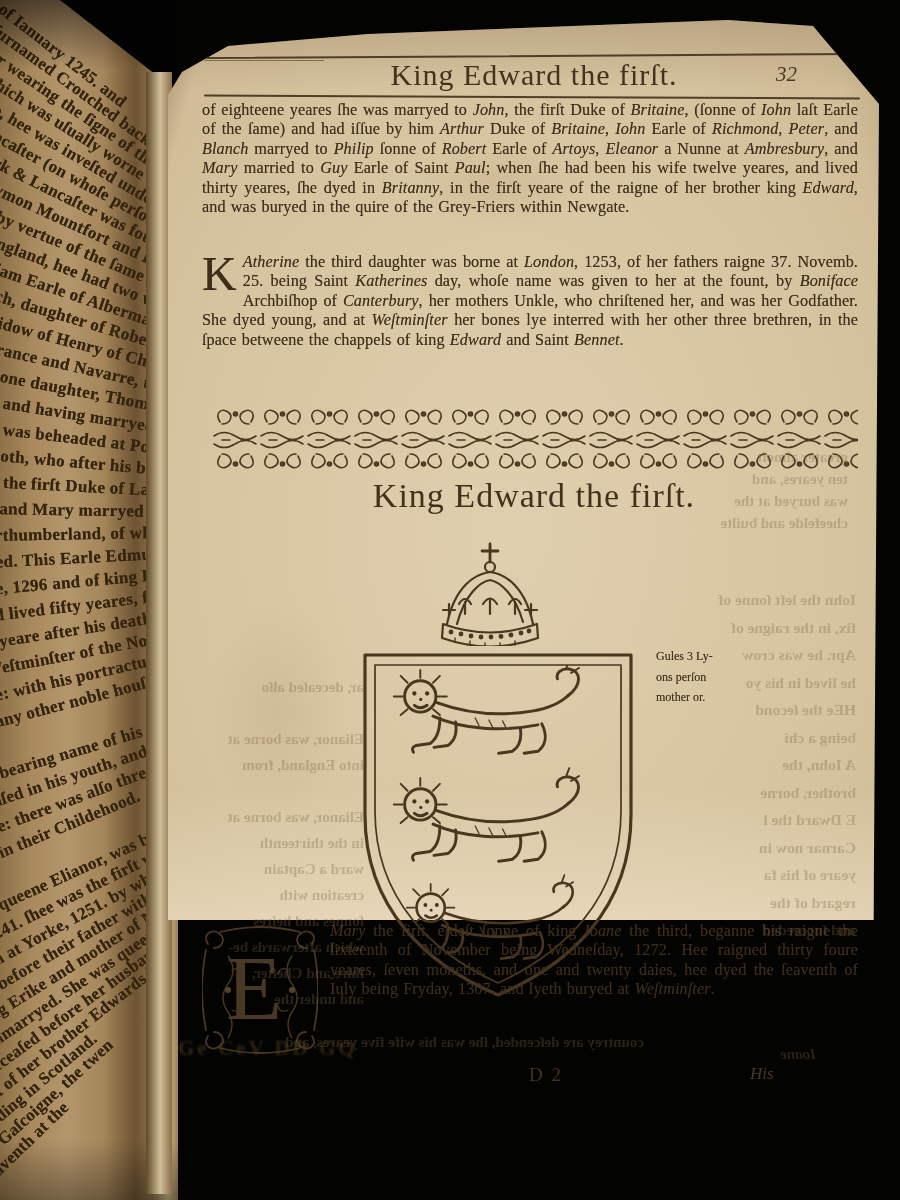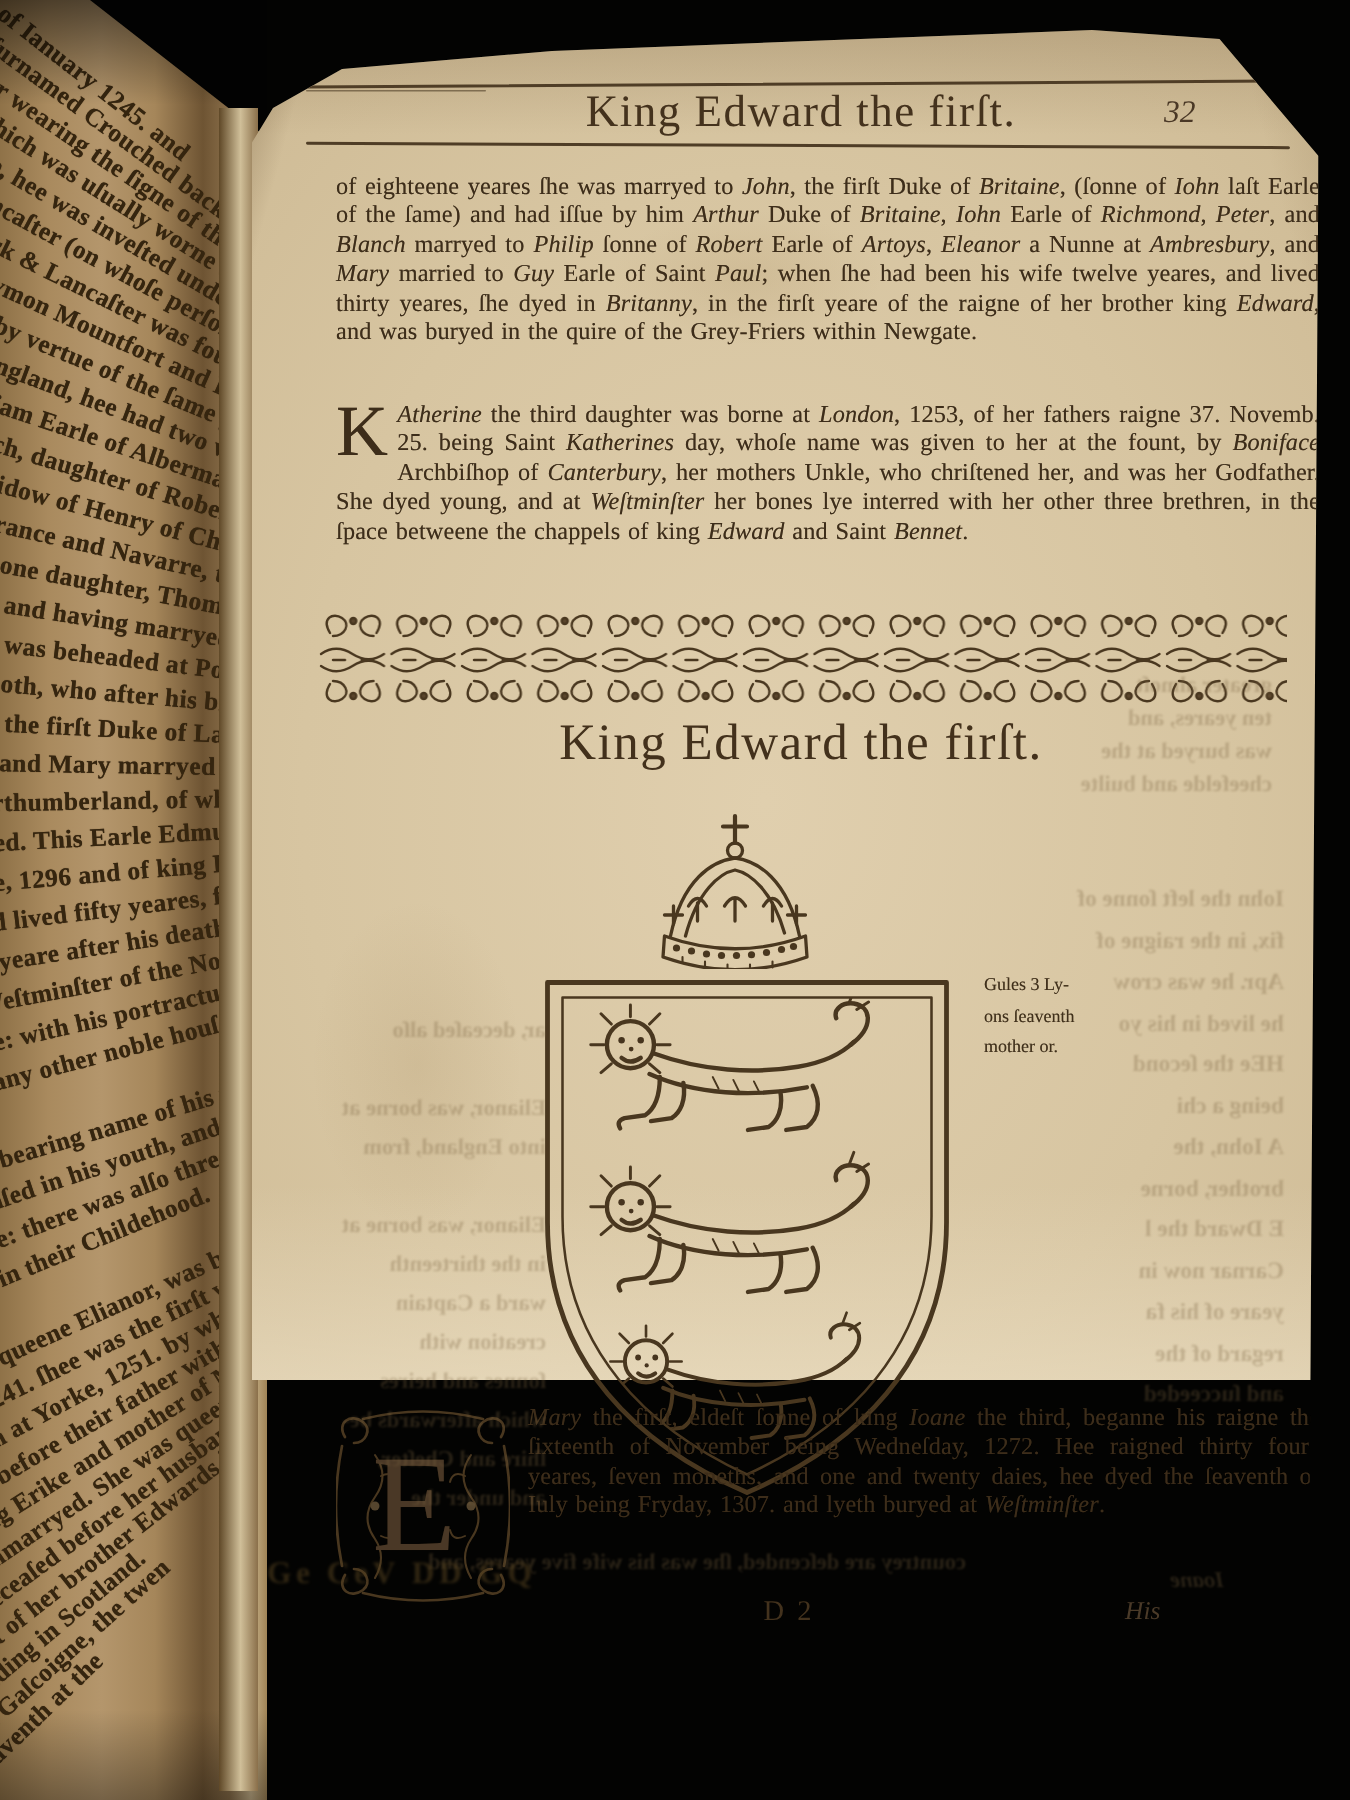--- a/index.html
+++ b/index.html
@@ -34,37 +34,37 @@
       linear-gradient(0deg,rgba(240,228,202,.55) 0,rgba(240,228,202,0) 130px),
       radial-gradient(560px 760px at 48% 58%,#e0cfae 0%,#d7c5a1 55%,#ccb892 100%);}
   .stain{position:absolute;border-radius:50%;pointer-events:none;}
 
   .rule{position:absolute;height:2px;background:#4f3d26;border-radius:2px;}
 
   .running-header{position:absolute;left:38px;width:656px;top:58px;text-align:center;
     font-size:30px;color:#44321d;letter-spacing:1px;}
   .pagenum{position:absolute;left:608px;top:62px;font-size:21px;color:#4a3826;font-style:italic;}
 
-  .body-par{position:absolute;left:56px;width:656px;font-size:16.2px;line-height:19.4px;
+  .body-par{position:absolute;left:34px;width:656px;font-size:16.2px;line-height:19.4px;
     color:#3d2d1a;text-align:justify;letter-spacing:.1px;word-spacing:1px;
-    text-shadow:0 0 .4px rgba(60,45,25,.55);margin-top:14px;}
+    text-shadow:0 0 .4px rgba(60,45,25,.55);}
   .body-par i{font-style:italic;}
   .dropcap-k{float:left;font-size:48px;line-height:39px;padding:1px 6px 0 0;color:#3d2d1a;}
 
   .section-title{position:absolute;left:38px;width:656px;top:477px;text-align:center;
     font-size:34px;color:#43311c;letter-spacing:1px;}
 
   .arms-caption{position:absolute;left:488px;top:646px;font-size:12px;line-height:20.5px;
     color:#40301b;text-shadow:0 0 .4px rgba(60,45,25,.5);}
 
   .initial-block{float:left;width:116px;height:128px;margin:4px 12px 0 0;position:relative;}
   .initial-block .big-e{position:absolute;left:24px;top:8px;font-size:92px;line-height:108px;
     color:#4a3826;text-shadow:0 0 .6px rgba(60,45,25,.7);}
 
-  .signature{position:absolute;left:30px;width:656px;top:1064px;text-align:center;
+  .signature{position:absolute;left:50px;width:656px;top:1064px;text-align:center;
     font-size:19px;color:#43321d;letter-spacing:2px;}
   .catchword{position:absolute;left:582px;top:1064px;font-style:italic;font-size:17px;
     color:#4a3a28;filter:blur(.3px);}
 
   
   .st{position:absolute;color:#7a6340;opacity:.32;filter:blur(.7px);transform:scaleX(-1);
     font-weight:600;pointer-events:none;}
   .st-a{left:418px;top:446px;width:262px;font-size:15px;line-height:22px;}
   .st-b{left:28px;top:674px;width:168px;font-size:15px;line-height:26px;}
   .st-c{left:470px;top:586px;width:218px;font-size:15.5px;line-height:27.5px;}
@@ -222,21 +222,21 @@
       </g>
       <g clip-path="url(#shieldclip)">
         <use href="#lion" transform="translate(32,24) scale(0.98)"></use>
         <use href="#lion" transform="translate(32,132) scale(0.98)"></use>
         <use href="#lion" transform="translate(46,238) scale(0.88)"></use>
       </g>
     </svg>
 
     <div class="arms-caption">
       <div>Gules 3 Ly-</div>
-      <div>ons ſeaventh</div>
+      <div>ons perſon</div>
       <div>mother or.</div>
     </div>
 
     <div class="body-par" style="top:922px;">
       <span class="initial-block">
         <svg width="116" height="128" viewBox="0 0 116 128">
           <g class="ink" stroke="#55452e" stroke-width="1.8">
             <path d="M6,18 C0,8 10,2 18,8 C24,13 20,22 12,22"></path>
             <path d="M110,18 C116,8 106,2 98,8 C92,13 96,22 104,22"></path>
             <path d="M6,110 C0,120 10,126 18,120 C24,115 20,106 12,106"></path>

